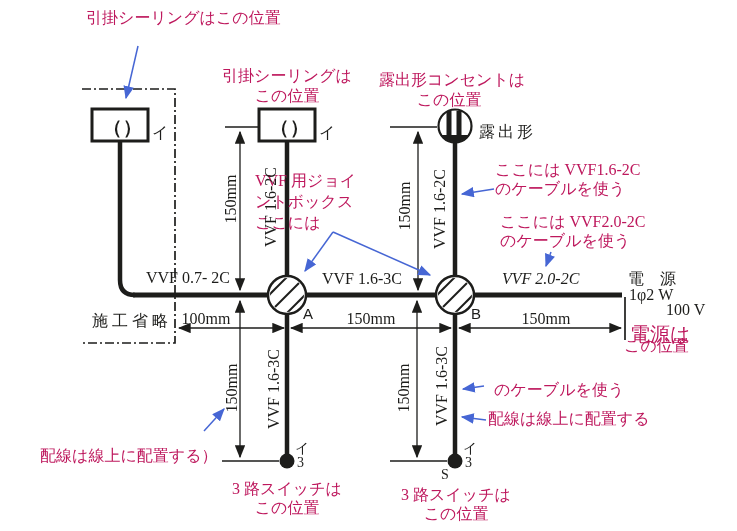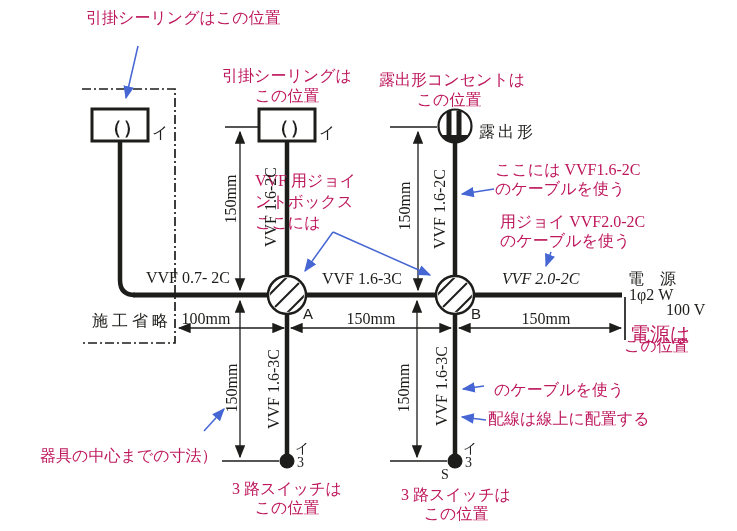--- a/index.html
+++ b/index.html
@@ -113,31 +113,31 @@
   <div class="abs red ctr" style="left:452px;top:70px;">露出形コンセントは</div>
   <div class="abs red ctr" style="left:449px;top:90px;">この位置</div>
 
   <div class="abs red" style="left:255px;top:171px;">VVF 用ジョイ</div>
   <div class="abs red" style="left:255px;top:192px;">ントボックス</div>
   <div class="abs red" style="left:255px;top:213px;">ここには</div>
 
   <div class="abs red" style="left:495px;top:160px;">ここには VVF1.6-2C</div>
   <div class="abs red" style="left:495px;top:179px;">のケーブルを使う</div>
 
-  <div class="abs red" style="left:500px;top:212px;">用ジョイ VVF2.0-2C</div>
+  <div class="abs red" style="left:500px;top:212px;">ここには VVF2.0-2C</div>
   <div class="abs red" style="left:500px;top:231px;">のケーブルを使う</div>
 
   <div class="abs red" style="left:494px;top:380px;">のケーブルを使う</div>
 
   <div class="abs red" style="left:488px;top:409px;">配線は線上に配置する</div>
 
   <div class="abs red" style="left:630px;top:324px;font-size:20px;">電源は</div>
   <div class="abs red" style="left:624px;top:336px;">この位置</div>
 
-  <div class="abs red" style="left:40px;top:446px;">器具の中心までの寸法）</div>
+  <div class="abs red" style="left:40px;top:446px;">配線は線上に配置する）</div>
 
   <div class="abs red ctr" style="left:287px;top:479px;">3 路スイッチは</div>
   <div class="abs red ctr" style="left:287px;top:498px;">この位置</div>
 
   <div class="abs red ctr" style="left:456px;top:485px;">3 路スイッチは</div>
   <div class="abs red ctr" style="left:456px;top:504px;">この位置</div>
 
   <div class="abs blk sym" style="left:103px;top:115px;">（）</div>
   <div class="abs blk sym" style="left:270px;top:115px;">（）</div>
   <div class="abs blk" style="left:152px;top:123px;">イ</div>

